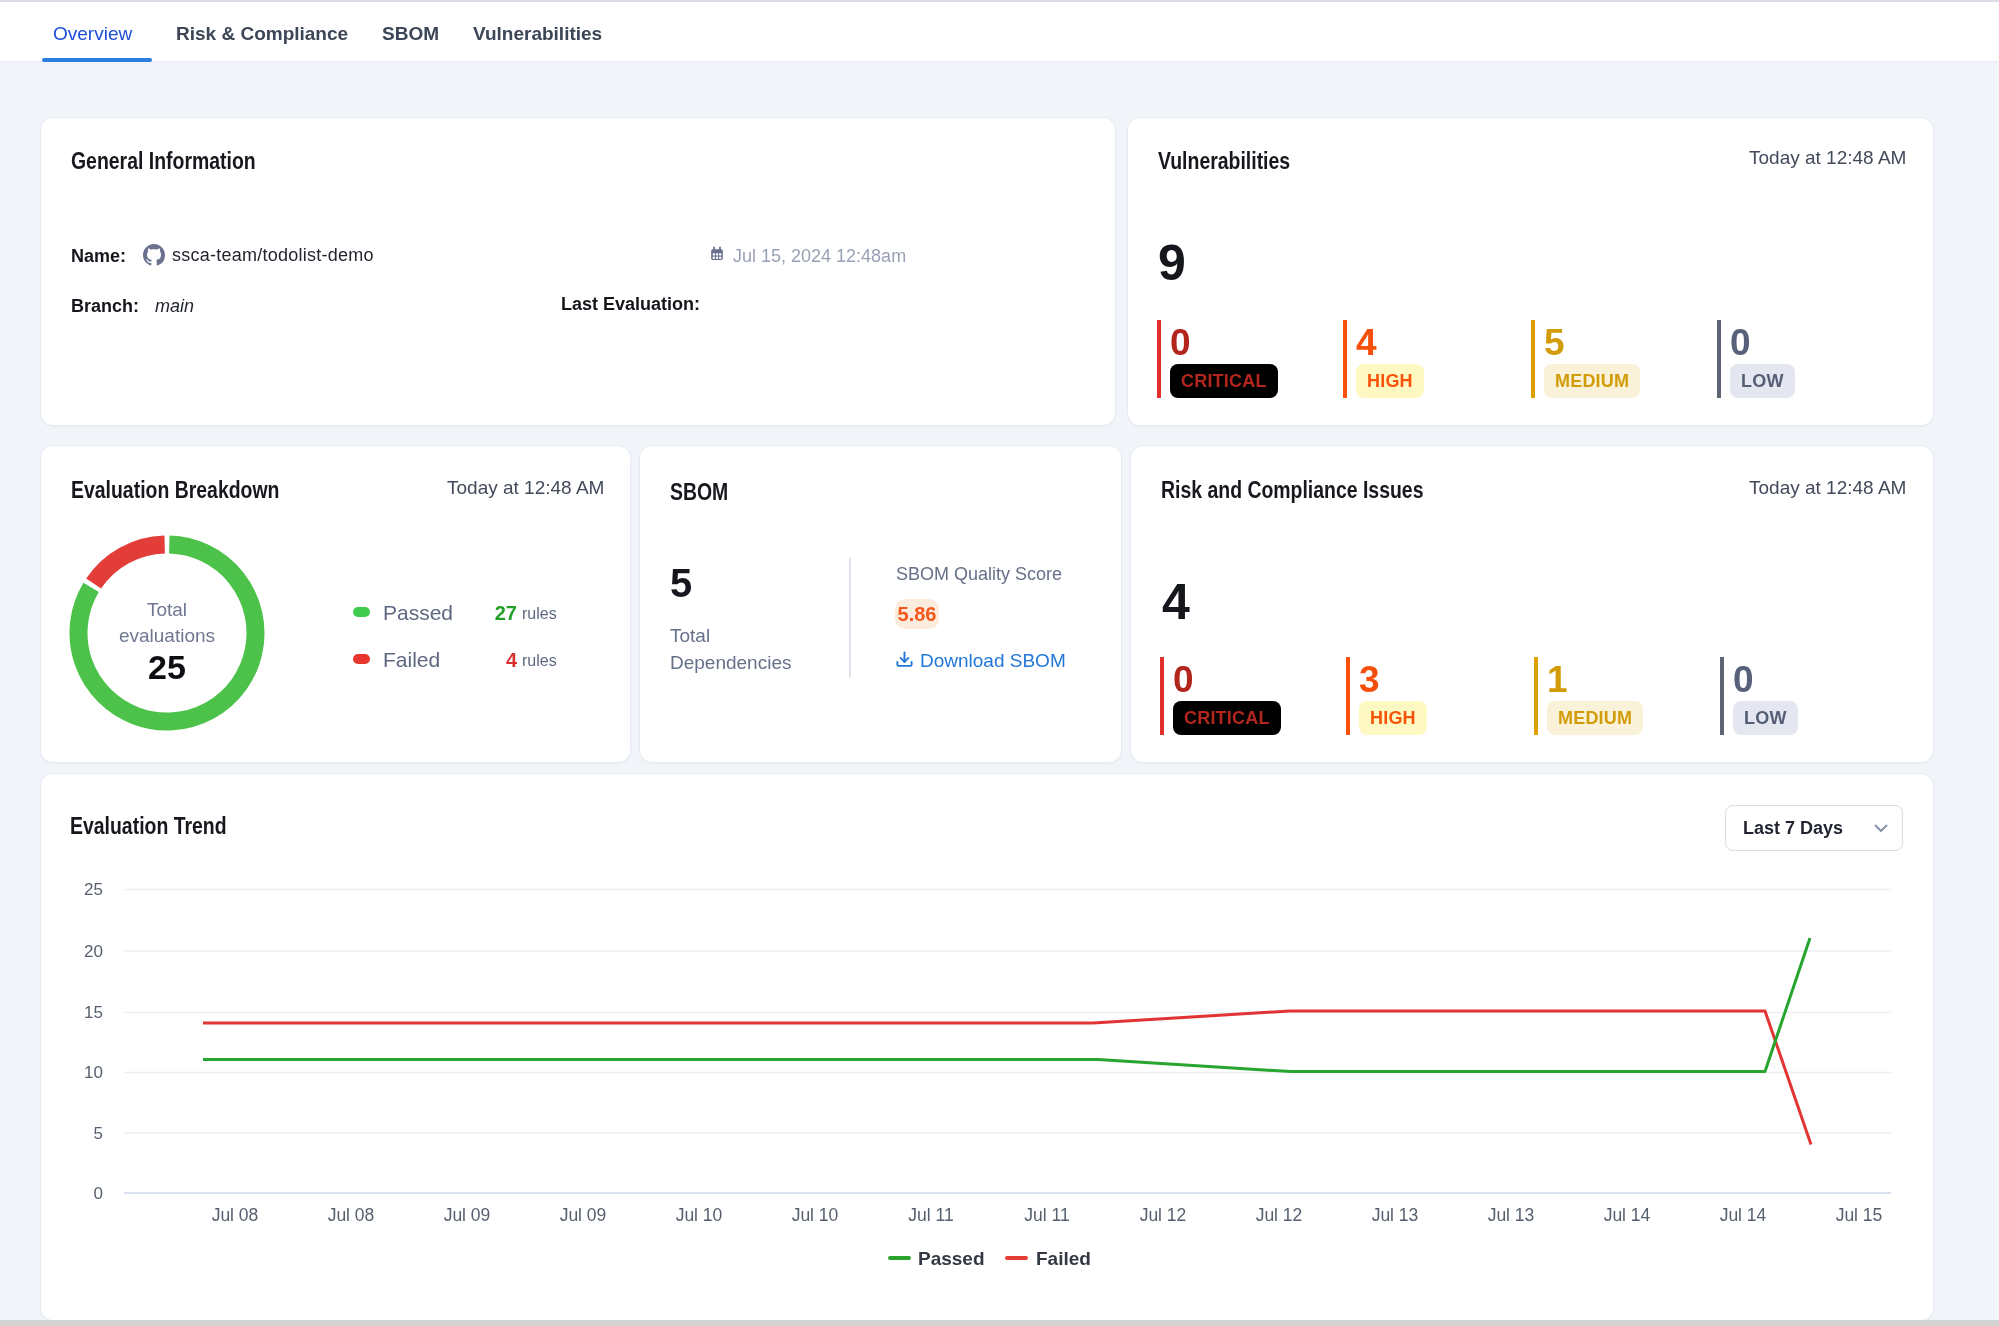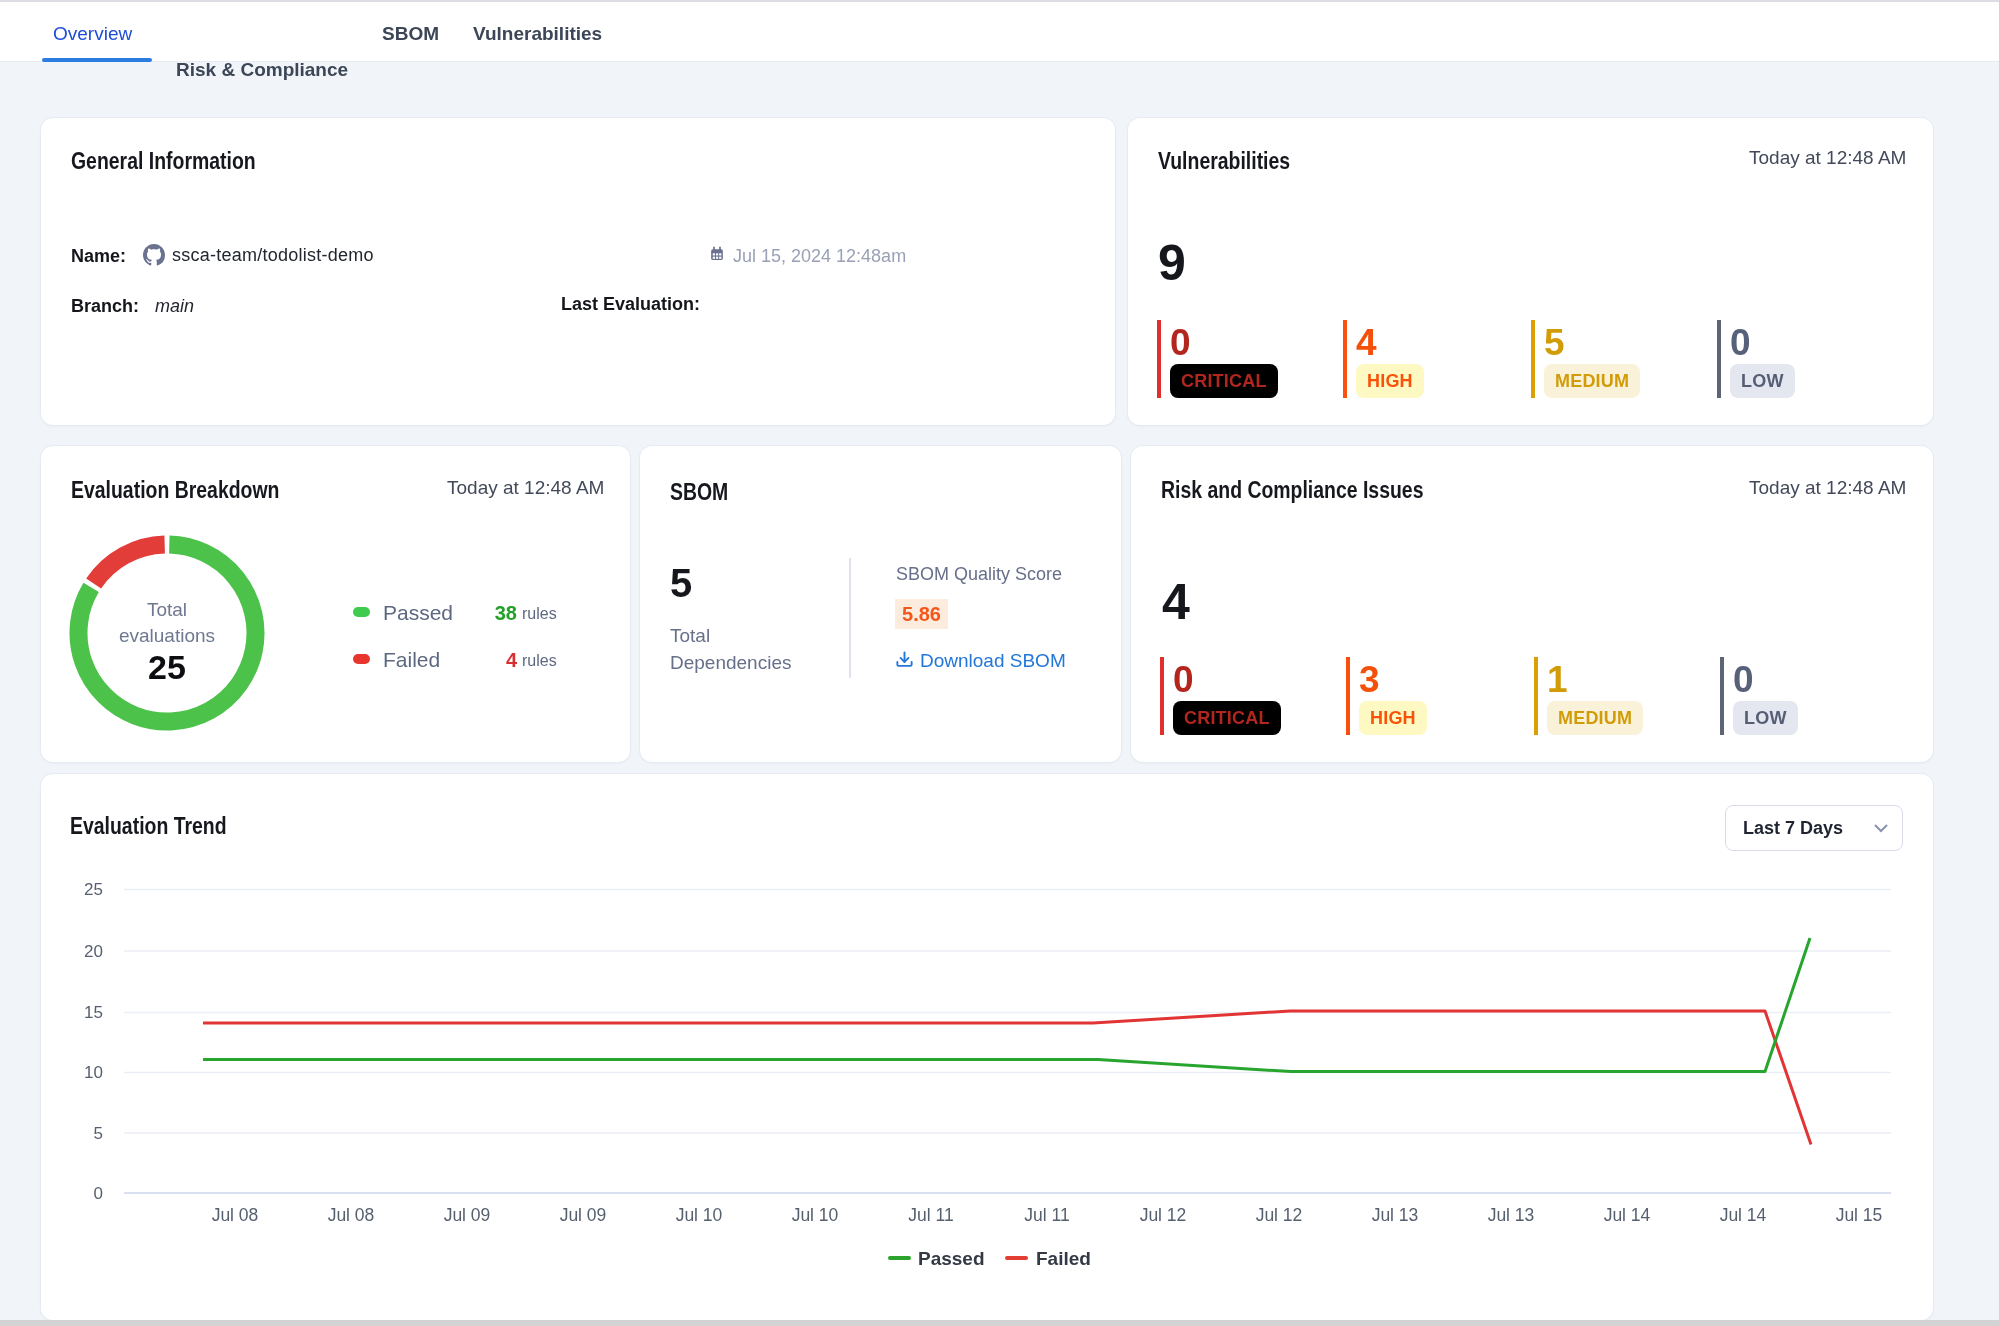--- a/index.html
+++ b/index.html
@@ -19,21 +19,21 @@
 .lbl { font-weight:700; color:#14161b; font-size:18px; line-height:1; position:absolute; }
 .val { color:#22262e; font-size:18px; line-height:1; position:absolute; }
 </style>
 </head>
 <body>
 
 <div style="position:absolute;left:0;top:0;width:1999px;height:2px;background:#dcdde4;"></div>
 
 <div style="position:absolute;left:0;top:2px;width:1999px;height:60px;background:#fff;border-bottom:1px solid #e8ecf2;"></div>
 <div style="position:absolute;left:53px;top:24px;font-size:19px;font-weight:400;color:#1d4ed8;line-height:1;">Overview</div>
-<div style="position:absolute;left:176px;top:24px;font-size:19px;font-weight:600;color:#3c4656;line-height:1;margin-top:36px;">Risk &amp; Compliance</div>
+<div style="position:absolute;left:176px;top:24px;font-size:19px;font-weight:600;color:#3c4656;line-height:1;">Risk &amp; Compliance</div>
 <div style="position:absolute;left:382px;top:24px;font-size:19px;font-weight:600;color:#3c4656;line-height:1;">SBOM</div>
 <div style="position:absolute;left:473px;top:24px;font-size:19px;font-weight:600;color:#3c4656;line-height:1;">Vulnerabilities</div>
 <div style="position:absolute;left:42px;top:58px;width:110px;height:4px;border-radius:2px;background:#2b7de0;"></div>
 
 <div class="card" style="left:41px;top:118px;width:1074px;height:307px;"></div>
 <div class="ctitle" style="left:71px;top:150px;">General Information</div>
 <div class="lbl" style="left:71px;top:247px;">Name:</div>
 <svg style="position:absolute;left:143px;top:244px;" width="22" height="22" viewBox="0 0 16 16" fill="#6b7290">
   <path d="M8 0C3.58 0 0 3.58 0 8c0 3.54 2.29 6.53 5.47 7.59.4.07.55-.17.55-.38 0-.19-.01-.82-.01-1.49-2.01.37-2.53-.49-2.69-.94-.09-.23-.48-.94-.82-1.13-.28-.15-.68-.52-.01-.53.63-.01 1.08.58 1.23.82.72 1.21 1.87.87 2.33.66.07-.52.28-.87.51-1.07-1.78-.2-3.64-.89-3.64-3.95 0-.87.31-1.59.82-2.15-.08-.2-.36-1.02.08-2.12 0 0 .67-.21 2.2.82.64-.18 1.32-.27 2-.27s1.36.09 2 .27c1.53-1.04 2.2-.82 2.2-.82.44 1.1.16 1.92.08 2.12.51.56.82 1.27.82 2.15 0 3.07-1.87 3.75-3.65 3.95.29.25.54.73.54 1.48 0 1.07-.01 1.93-.01 2.2 0 .21.15.46.55.38A8.01 8.01 0 0 0 16 8c0-4.42-3.58-8-8-8z"></path>
 </svg>
@@ -69,34 +69,34 @@
 <svg style="position:absolute;left:69px;top:535px;" width="196" height="196" viewBox="0 0 196 196">
   <g fill="none" stroke-width="18">
     <path stroke="#4cc24a" d="M100.32 9.53 A88.5 88.5 0 1 1 22.14 52.42"></path>
     <path stroke="#e23d39" d="M24.63 48.51 A88.5 88.5 0 0 1 95.68 9.53"></path>
   </g>
 </svg>
 <div style="position:absolute;left:69px;top:597px;width:196px;text-align:center;font-size:19px;color:#6f7890;line-height:26px;">Total<br>evaluations</div>
 <div style="position:absolute;left:69px;top:650px;width:196px;text-align:center;font-size:34px;font-weight:700;color:#0c0e12;line-height:1;">25</div>
 <div style="position:absolute;left:353px;top:607px;width:17px;height:10px;border-radius:5px;background:#3ecb4e;"></div>
 <div style="position:absolute;left:383px;top:602px;font-size:21px;color:#5d6880;line-height:1;">Passed</div>
-<div style="position:absolute;left:455px;top:603px;width:62px;text-align:right;font-size:20px;font-weight:700;color:#23a127;line-height:1;">38</div>
+<div style="position:absolute;left:455px;top:603px;width:62px;text-align:right;font-size:20px;font-weight:700;color:#23a127;line-height:1;">27</div>
 <div style="position:absolute;left:522px;top:606px;font-size:16px;color:#5d6880;line-height:1;">rules</div>
 <div style="position:absolute;left:353px;top:654px;width:17px;height:10px;border-radius:5px;background:#e8352e;"></div>
 <div style="position:absolute;left:383px;top:649px;font-size:21px;color:#5d6880;line-height:1;">Failed</div>
 <div style="position:absolute;left:455px;top:650px;width:62px;text-align:right;font-size:20px;font-weight:700;color:#d63030;line-height:1;">4</div>
 <div style="position:absolute;left:522px;top:653px;font-size:16px;color:#5d6880;line-height:1;">rules</div>
 
 <div class="card" style="left:640px;top:446px;width:481px;height:316px;"></div>
 <div class="ctitle" style="left:670px;top:481px;">SBOM</div>
 <div style="position:absolute;left:670px;top:563px;font-size:40px;font-weight:700;color:#15171c;line-height:1;">5</div>
 <div style="position:absolute;left:670px;top:622px;font-size:19px;color:#67708a;line-height:27px;">Total<br>Dependencies</div>
 <div style="position:absolute;left:849px;top:558px;width:1.5px;height:120px;background:#dfe3ec;"></div>
 <div style="position:absolute;left:896px;top:565px;font-size:18px;color:#67708a;line-height:1;">SBOM Quality Score</div>
-<div style="position:absolute;left:895px;top:599px;width:53px;height:30px;background:#fcecdd;border-radius:0;text-align:center;font-size:20px;font-weight:700;color:#f4571c;line-height:30px;">5.86</div>
+<div style="position:absolute;left:895px;top:599px;width:44px;height:30px;background:#fcecdd;border-radius:10px;text-align:center;font-size:20px;font-weight:700;color:#f4571c;line-height:30px;">5.86</div>
 <svg style="position:absolute;left:895px;top:650px;" width="19" height="19" viewBox="0 0 24 24" fill="none" stroke="#2277d9" stroke-width="2.4" stroke-linecap="round" stroke-linejoin="round">
   <path d="M21 15v3.5a1.5 1.5 0 0 1-1.5 1.5h-15A1.5 1.5 0 0 1 3 18.5V15"></path>
   <polyline points="7 10 12 15 17 10"></polyline>
   <line x1="12" y1="15" x2="12" y2="3"></line>
 </svg>
 <div style="position:absolute;left:920px;top:651px;font-size:19px;color:#2277d9;line-height:1;">Download SBOM</div>
 
 <div class="card" style="left:1131px;top:446px;width:802px;height:316px;"></div>
 <div class="ctitle" style="left:1161px;top:479px;">Risk and Compliance Issues</div>
 <div class="tstamp" style="left:1749px;top:478px;">Today at 12:48 AM</div>

